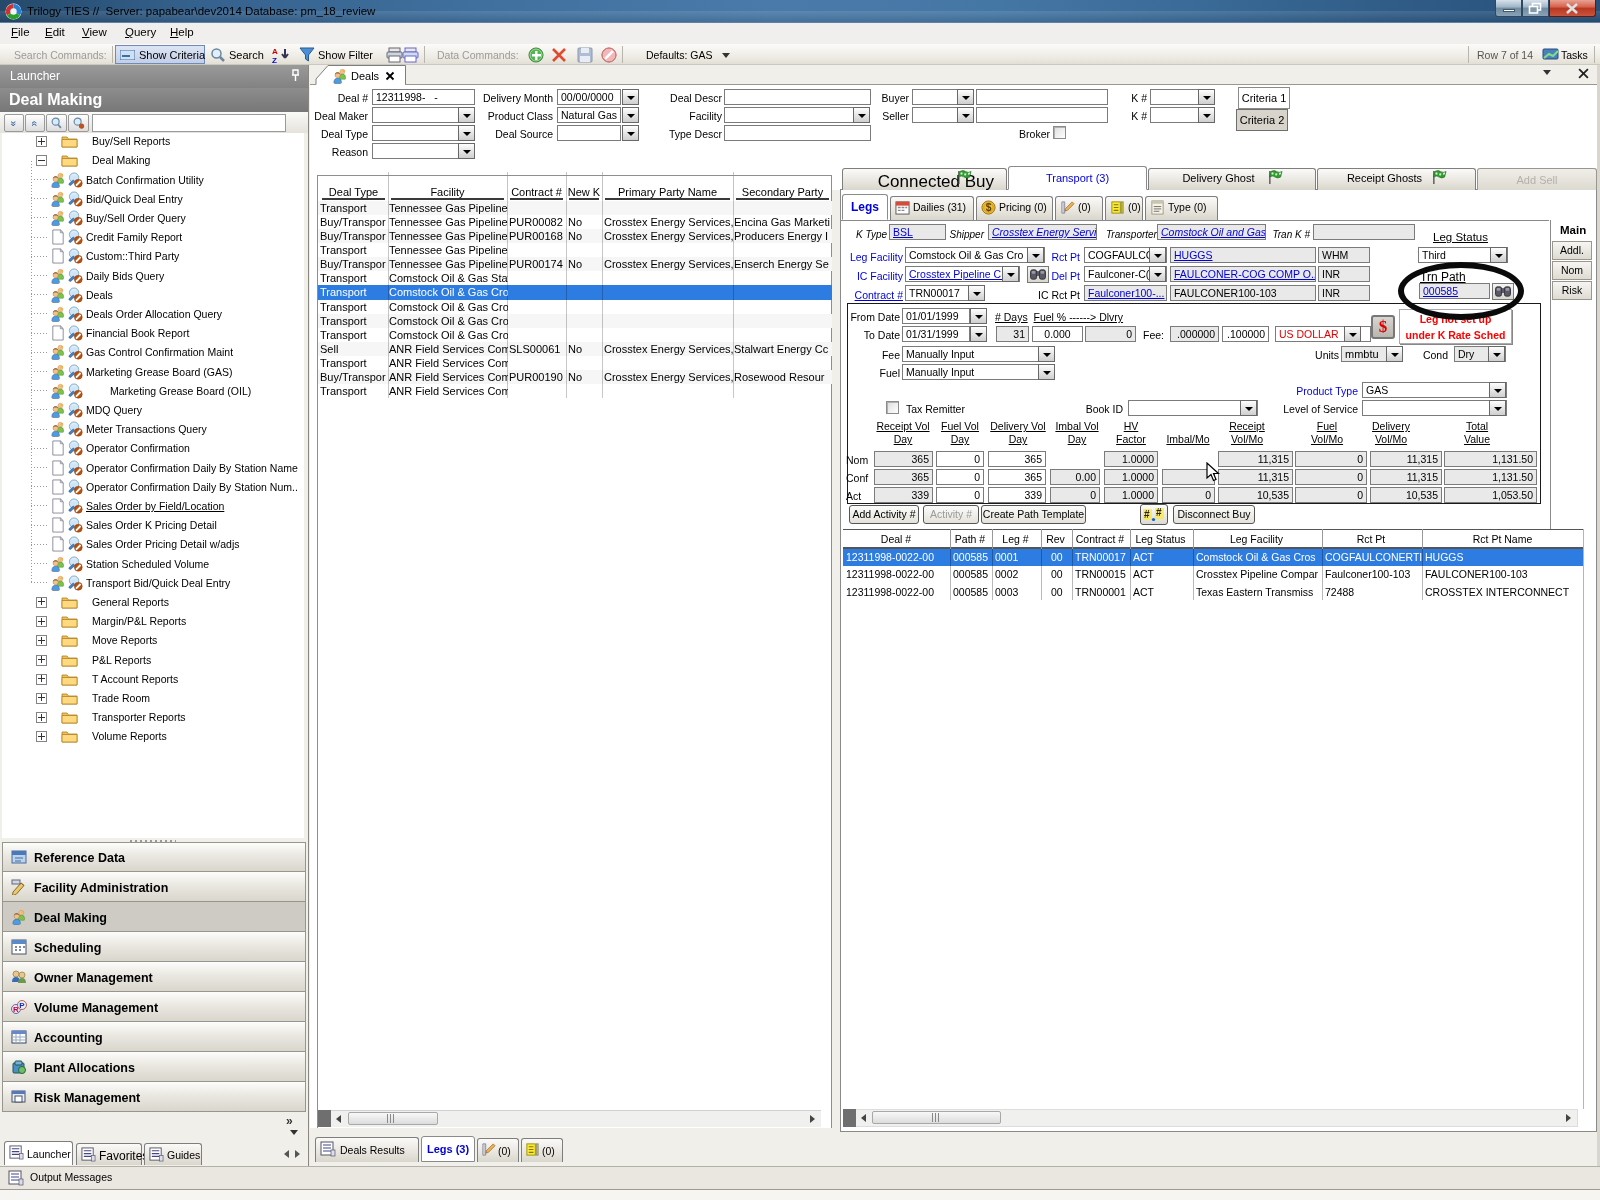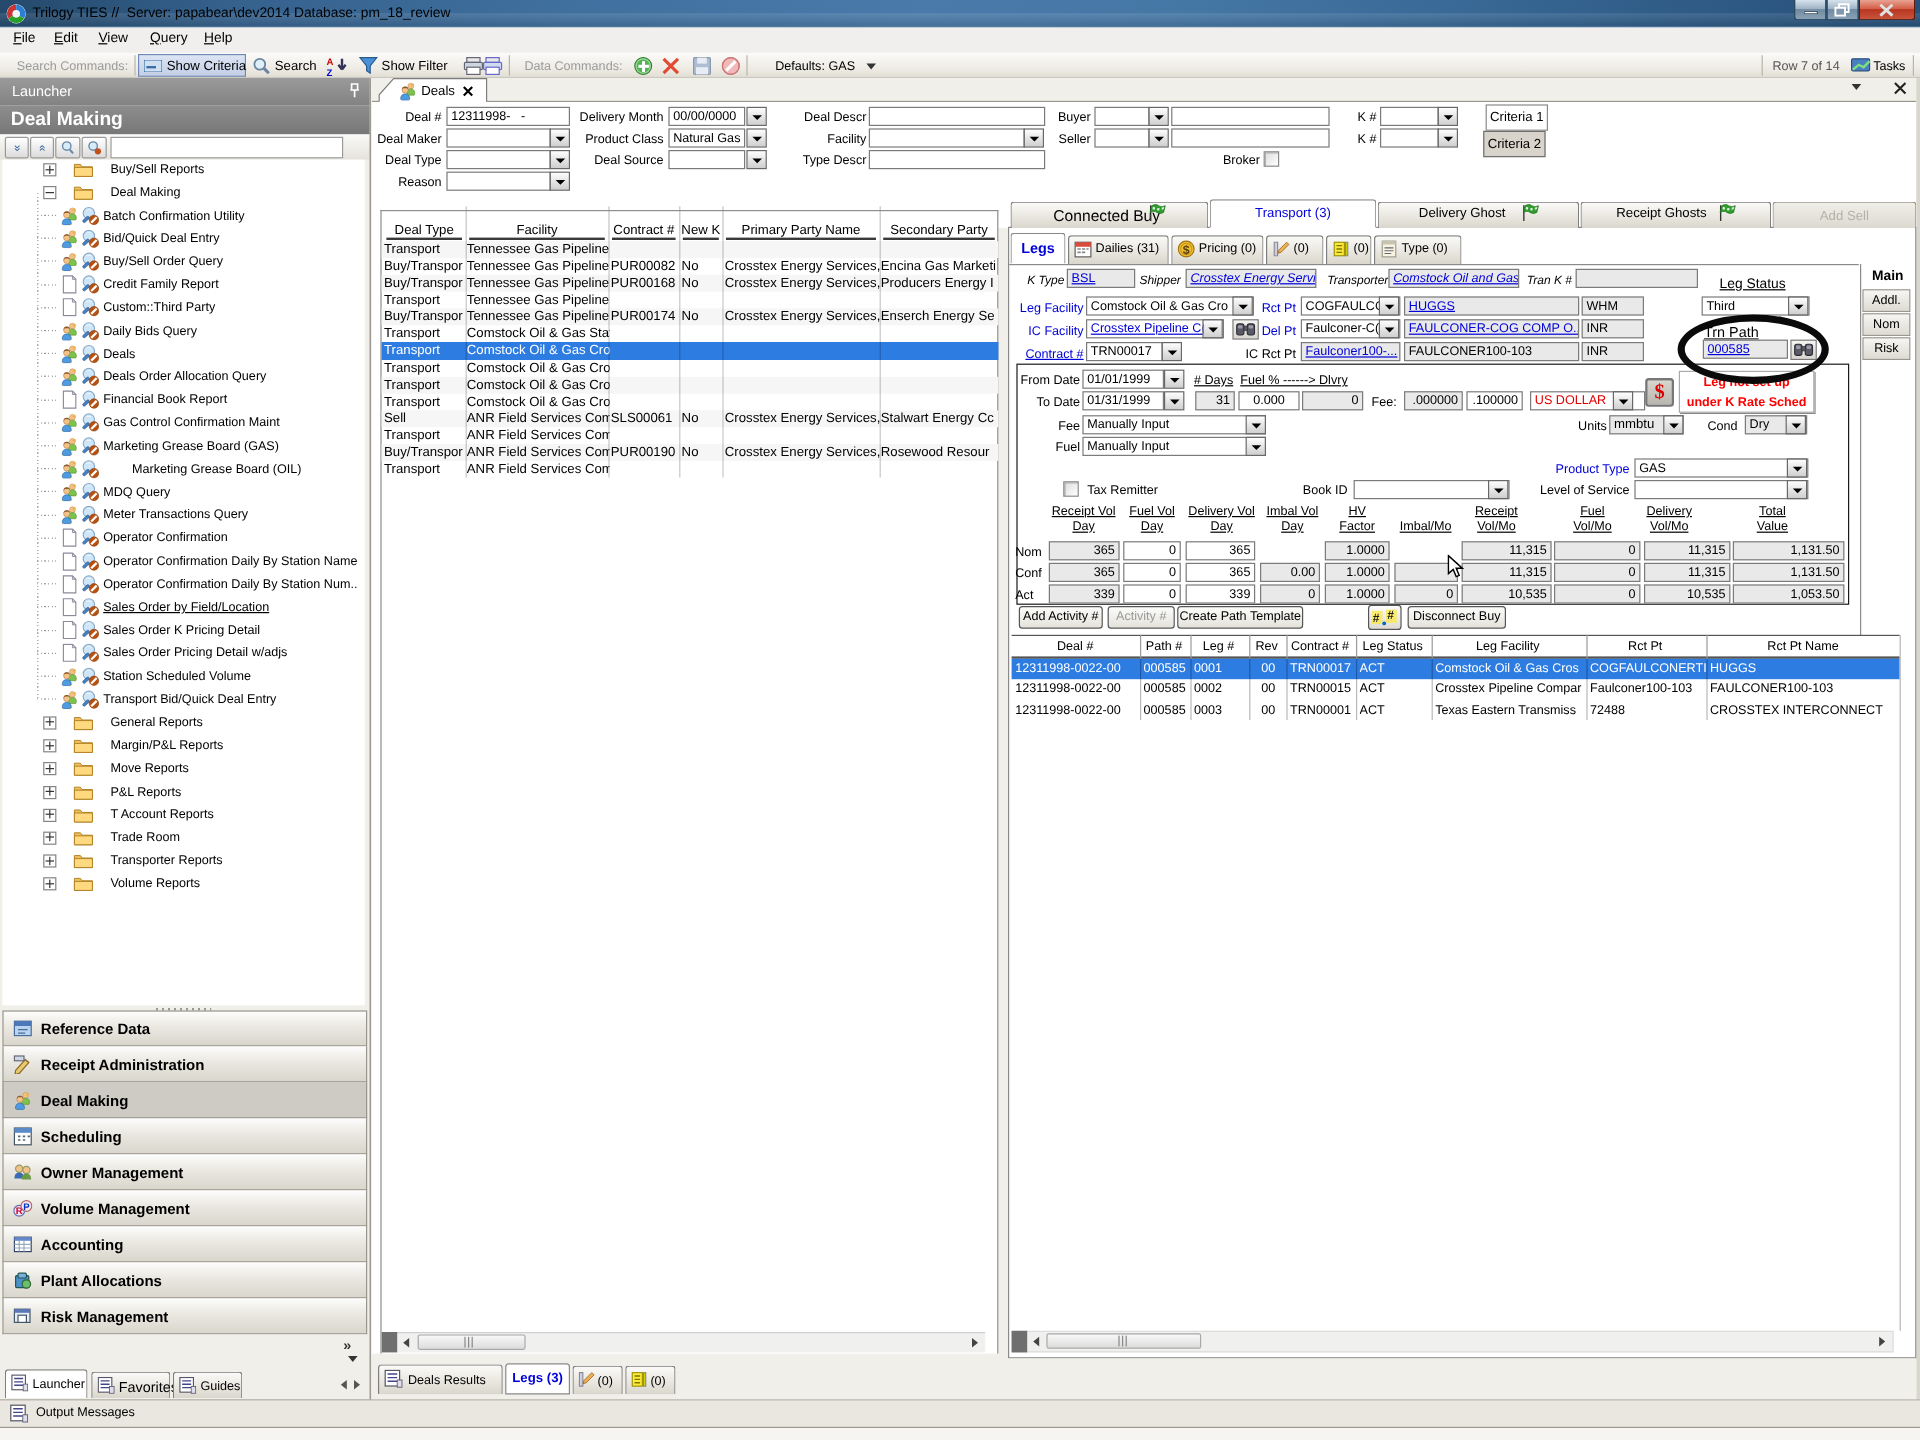--- a/index.html
+++ b/index.html
@@ -471,21 +471,21 @@
 
 <div id="stack">
     <div class="abs" style="left:2px;top:842px;width:304px;height:30px;background:linear-gradient(#fdfdfc,#eae8e1 45%,#d9d6cd);border:1px solid #98958d;border-top:1px solid #98958d;"></div>
     <div class="lbl" style="left:34px;top:851px;font-size:12.5px;font-weight:bold;">Reference Data</div>
     <svg class="abs" style="left:11px;top:849px;" width="16" height="16">
       <rect x="1" y="2" width="14" height="12" fill="#b8d4ee" stroke="#4a6a9a"></rect>
       <rect x="1" y="2" width="14" height="4" fill="#4a78b8"></rect>
       <path d="M4 9 h8 M4 12 h6" stroke="#4a6a9a"></path>
     </svg>
     <div class="abs" style="left:2px;top:872px;width:304px;height:30px;background:linear-gradient(#fdfdfc,#eae8e1 45%,#d9d6cd);border:1px solid #98958d;border-top:none;"></div>
-    <div class="lbl" style="left:34px;top:881px;font-size:12.5px;font-weight:bold;">Receipt Administration</div>
+    <div class="lbl" style="left:34px;top:881px;font-size:12.5px;font-weight:bold;">Facility Administration</div>
     <svg class="abs" style="left:11px;top:879px;" width="16" height="16">
       <path d="M2 13 l8-9 3 2.5 -8 9 -3.5 1z" fill="#e8c870" stroke="#8a6a20"></path>
       <path d="M10 4 l3 2.5" stroke="#8a6a20"></path>
       <rect x="1" y="1" width="8" height="4" fill="#d0d8e8" stroke="#667"></rect>
     </svg>
     <div class="abs" style="left:2px;top:902px;width:304px;height:30px;background:#cdcbc4;border:1px solid #98958d;border-top:none;"></div>
     <div class="lbl" style="left:34px;top:911px;font-size:12.5px;font-weight:bold;">Deal Making</div>
     <svg class="abs" style="left:11px;top:909px;" width="16" height="16">
       <use href="#ppl"></use>
     </svg>
@@ -719,21 +719,21 @@
     <div class="abs" style="left:317.5px;top:1110px;width:13px;height:17px;background:#6f6f6f;"></div>
     <div class="abs" style="left:336px;top:1115px;width:0;height:0;border-top:4px solid transparent;border-bottom:4px solid transparent;border-right:5px solid #444;"></div>
     <div class="sthumb" style="left:348px;top:1112px;width:90px;"></div>
     <div class="abs" style="left:390px;top:1114px;width:1px;height:9px;background:#888;box-shadow:3px 0 0 #888,-3px 0 0 #888;"></div>
     <div class="abs" style="left:810px;top:1115px;width:0;height:0;border-top:4px solid transparent;border-bottom:4px solid transparent;border-left:5px solid #444;"></div>
   </div>
 
 <div id="rpanel">
     <div class="abs" style="left:840px;top:189px;width:757px;height:943px;background:#fff;border:1px solid #8a8a8a;"></div>
     <div class="tab" style="left:842px;top:168px;width:165px;height:22px;line-height:22px;font-size:11px;"></div>
-    <div class="lbl" style="left:877.8px;top:172px;font-size:13px;">Connected Buy</div>
+    <div class="lbl" style="left:877.8px;top:172px;font-size:17px;">Connected Buy</div>
     <svg class="abs" style="left:957.1999999999999px;top:170px;" width="15" height="15">
       <use href="#flag"></use>
     </svg>
     <div class="tab" style="left:1148px;top:168px;width:168px;height:22px;line-height:22px;font-size:11px;"></div>
     <div class="lbl" style="left:1182.4px;top:172px;font-size:11px;">Delivery Ghost</div>
     <svg class="abs" style="left:1267.6000000000001px;top:170px;" width="15" height="15">
       <use href="#flag"></use>
     </svg>
     <div class="tab" style="left:1317px;top:168px;width:159px;height:22px;line-height:22px;font-size:11px;"></div>
     <div class="lbl" style="left:1346.9px;top:172px;font-size:11px;">Receipt Ghosts</div>

